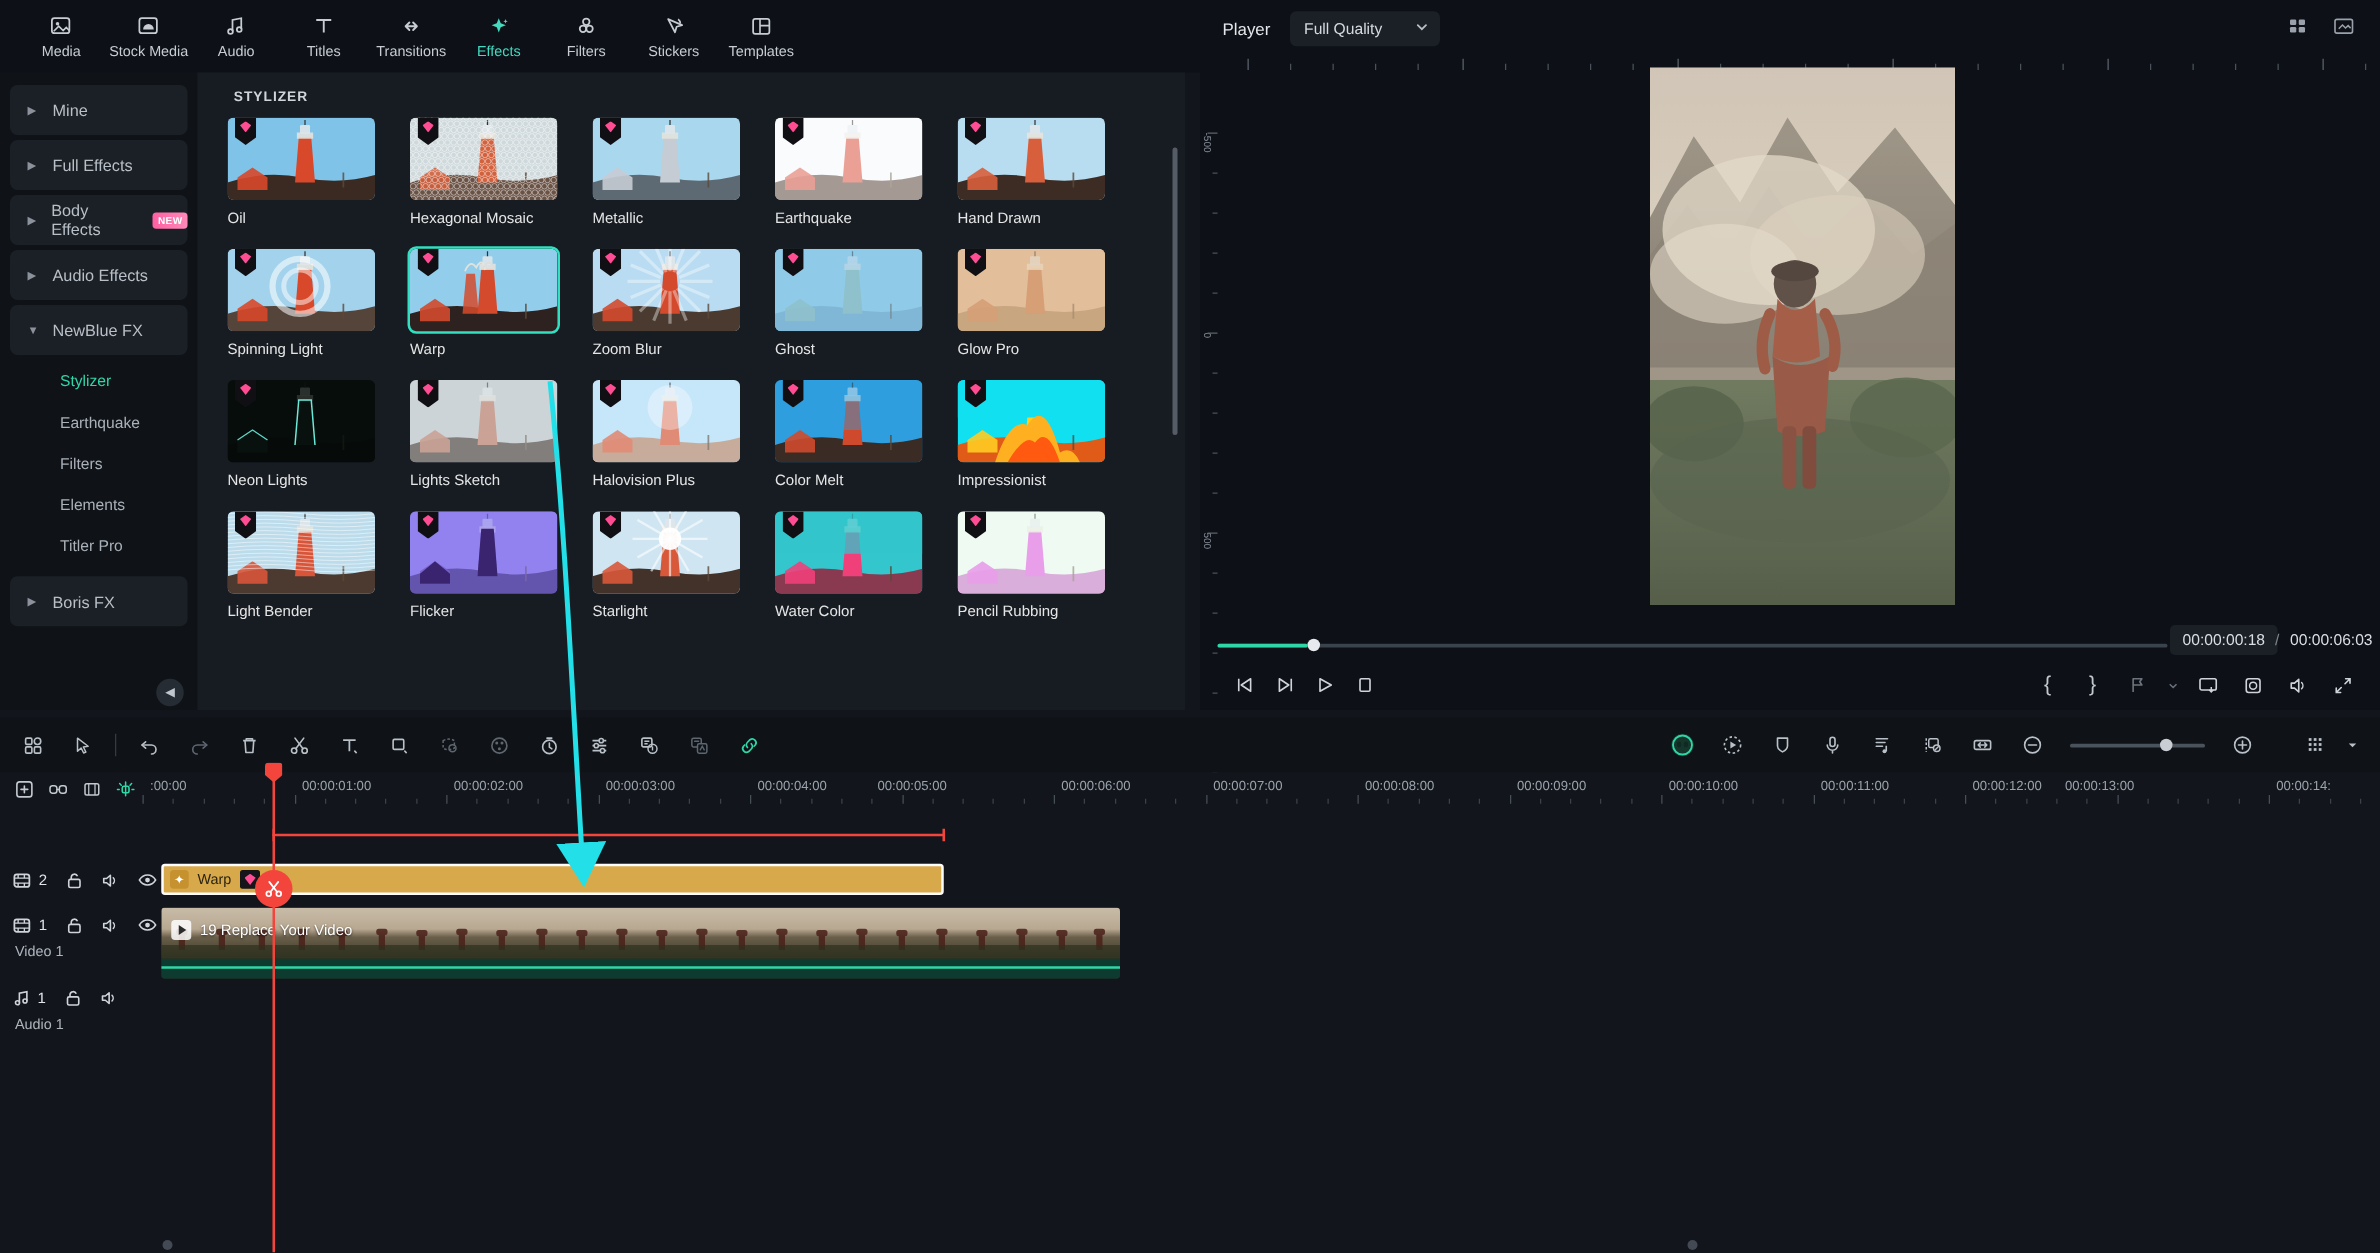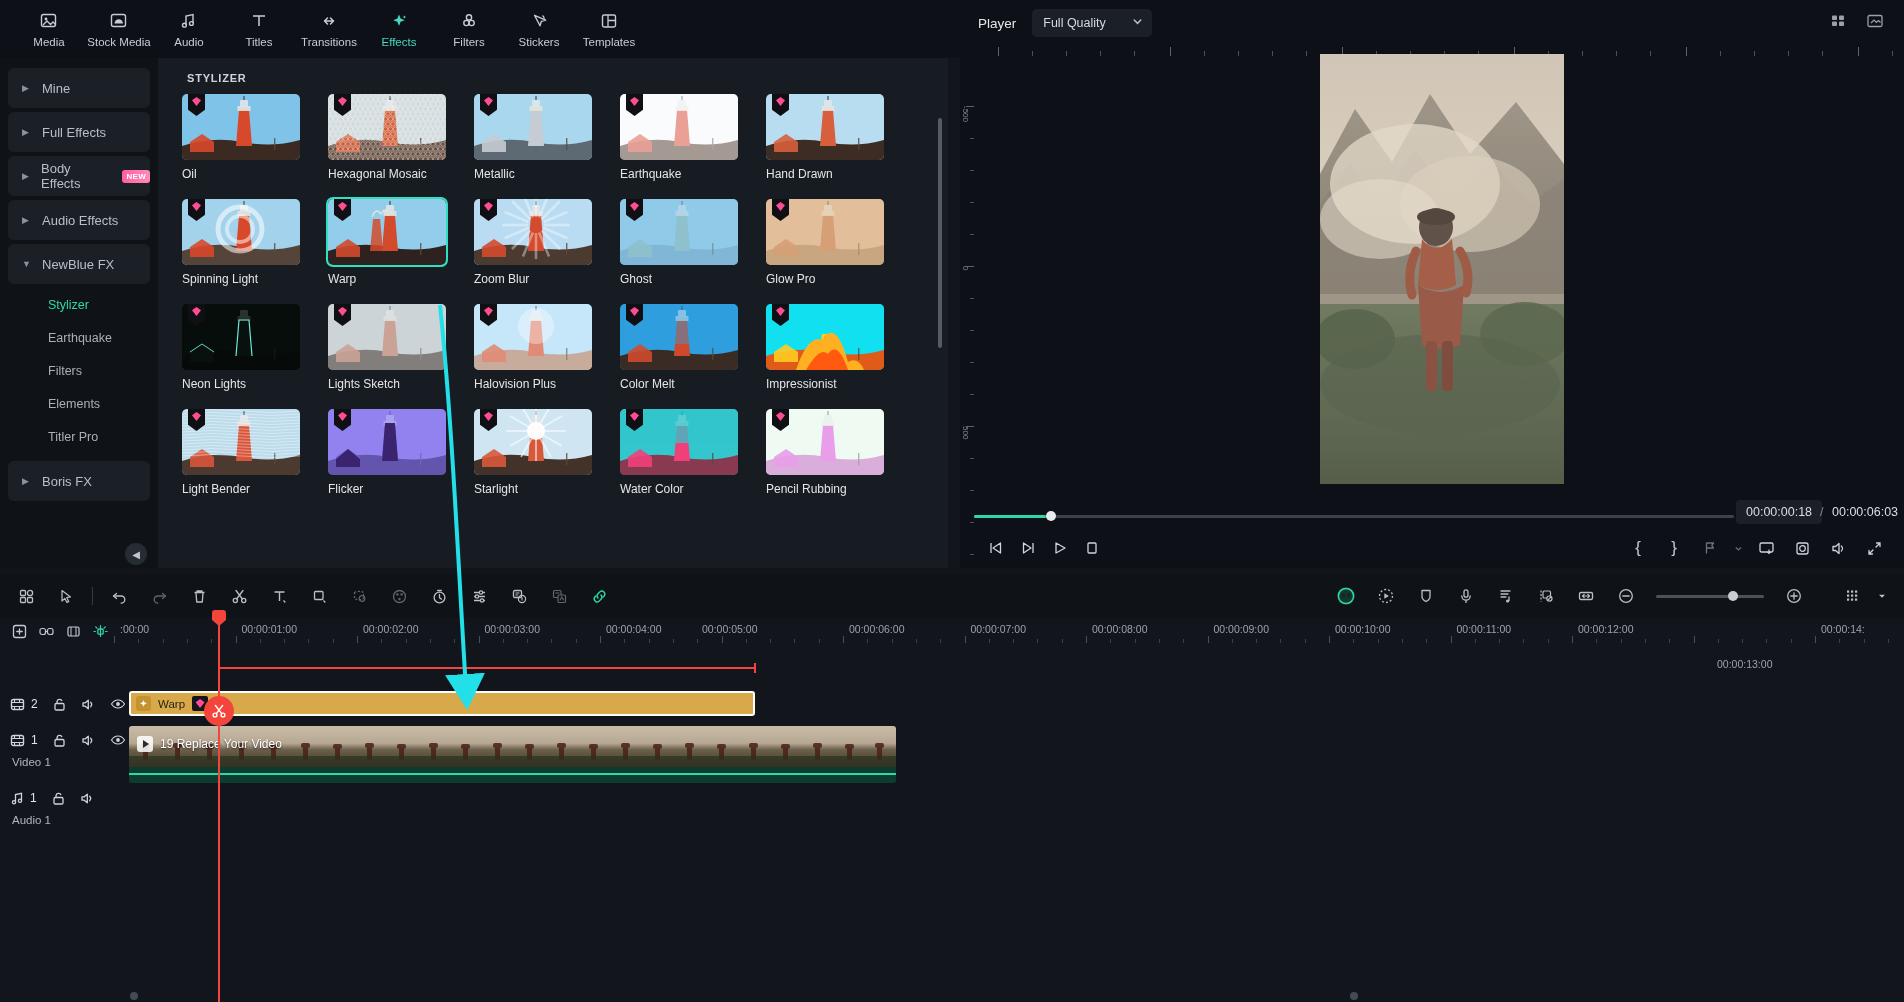--- a/index.html
+++ b/index.html
@@ -1685,21 +1685,21 @@
         <div class="rtick sm" style="left: 1346.8px;"></div>
         <div class="rtick sm" style="left: 1371.1px;"></div>
         <div class="rtick sm" style="left: 1395.4px;"></div>
         <div class="rtick sm" style="left: 1419.7px;"></div>
         <div class="rlbl" style="left: 1450px;">00:00:12:00</div>
         <div class="rtick" style="left: 1444px;"></div>
         <div class="rtick sm" style="left: 1468.3px;"></div>
         <div class="rtick sm" style="left: 1492.6px;"></div>
         <div class="rtick sm" style="left: 1516.9px;"></div>
         <div class="rtick sm" style="left: 1541.2px;"></div>
-        <div class="rlbl" style="left: 1589px; margin-top: 35px;">00:00:13:00</div>
+        <div class="rlbl" style="left: 1524px;">00:00:13:00</div>
         <div class="rtick" style="left: 1565.5px;"></div>
         <div class="rtick sm" style="left: 1589.8px;"></div>
         <div class="rtick sm" style="left: 1614.1px;"></div>
         <div class="rtick sm" style="left: 1638.4px;"></div>
         <div class="rtick sm" style="left: 1662.7px;"></div>
         <div class="rlbl" style="left: 1693px;">00:00:14:</div>
         <div class="rtick" style="left: 1687px;"></div>
         <div class="rtick sm" style="left: 1711.3px;"></div>
         <div class="rtick sm" style="left: 1735.6px;"></div>
         <div class="rtick sm" style="left: 1759.9px;"></div>

